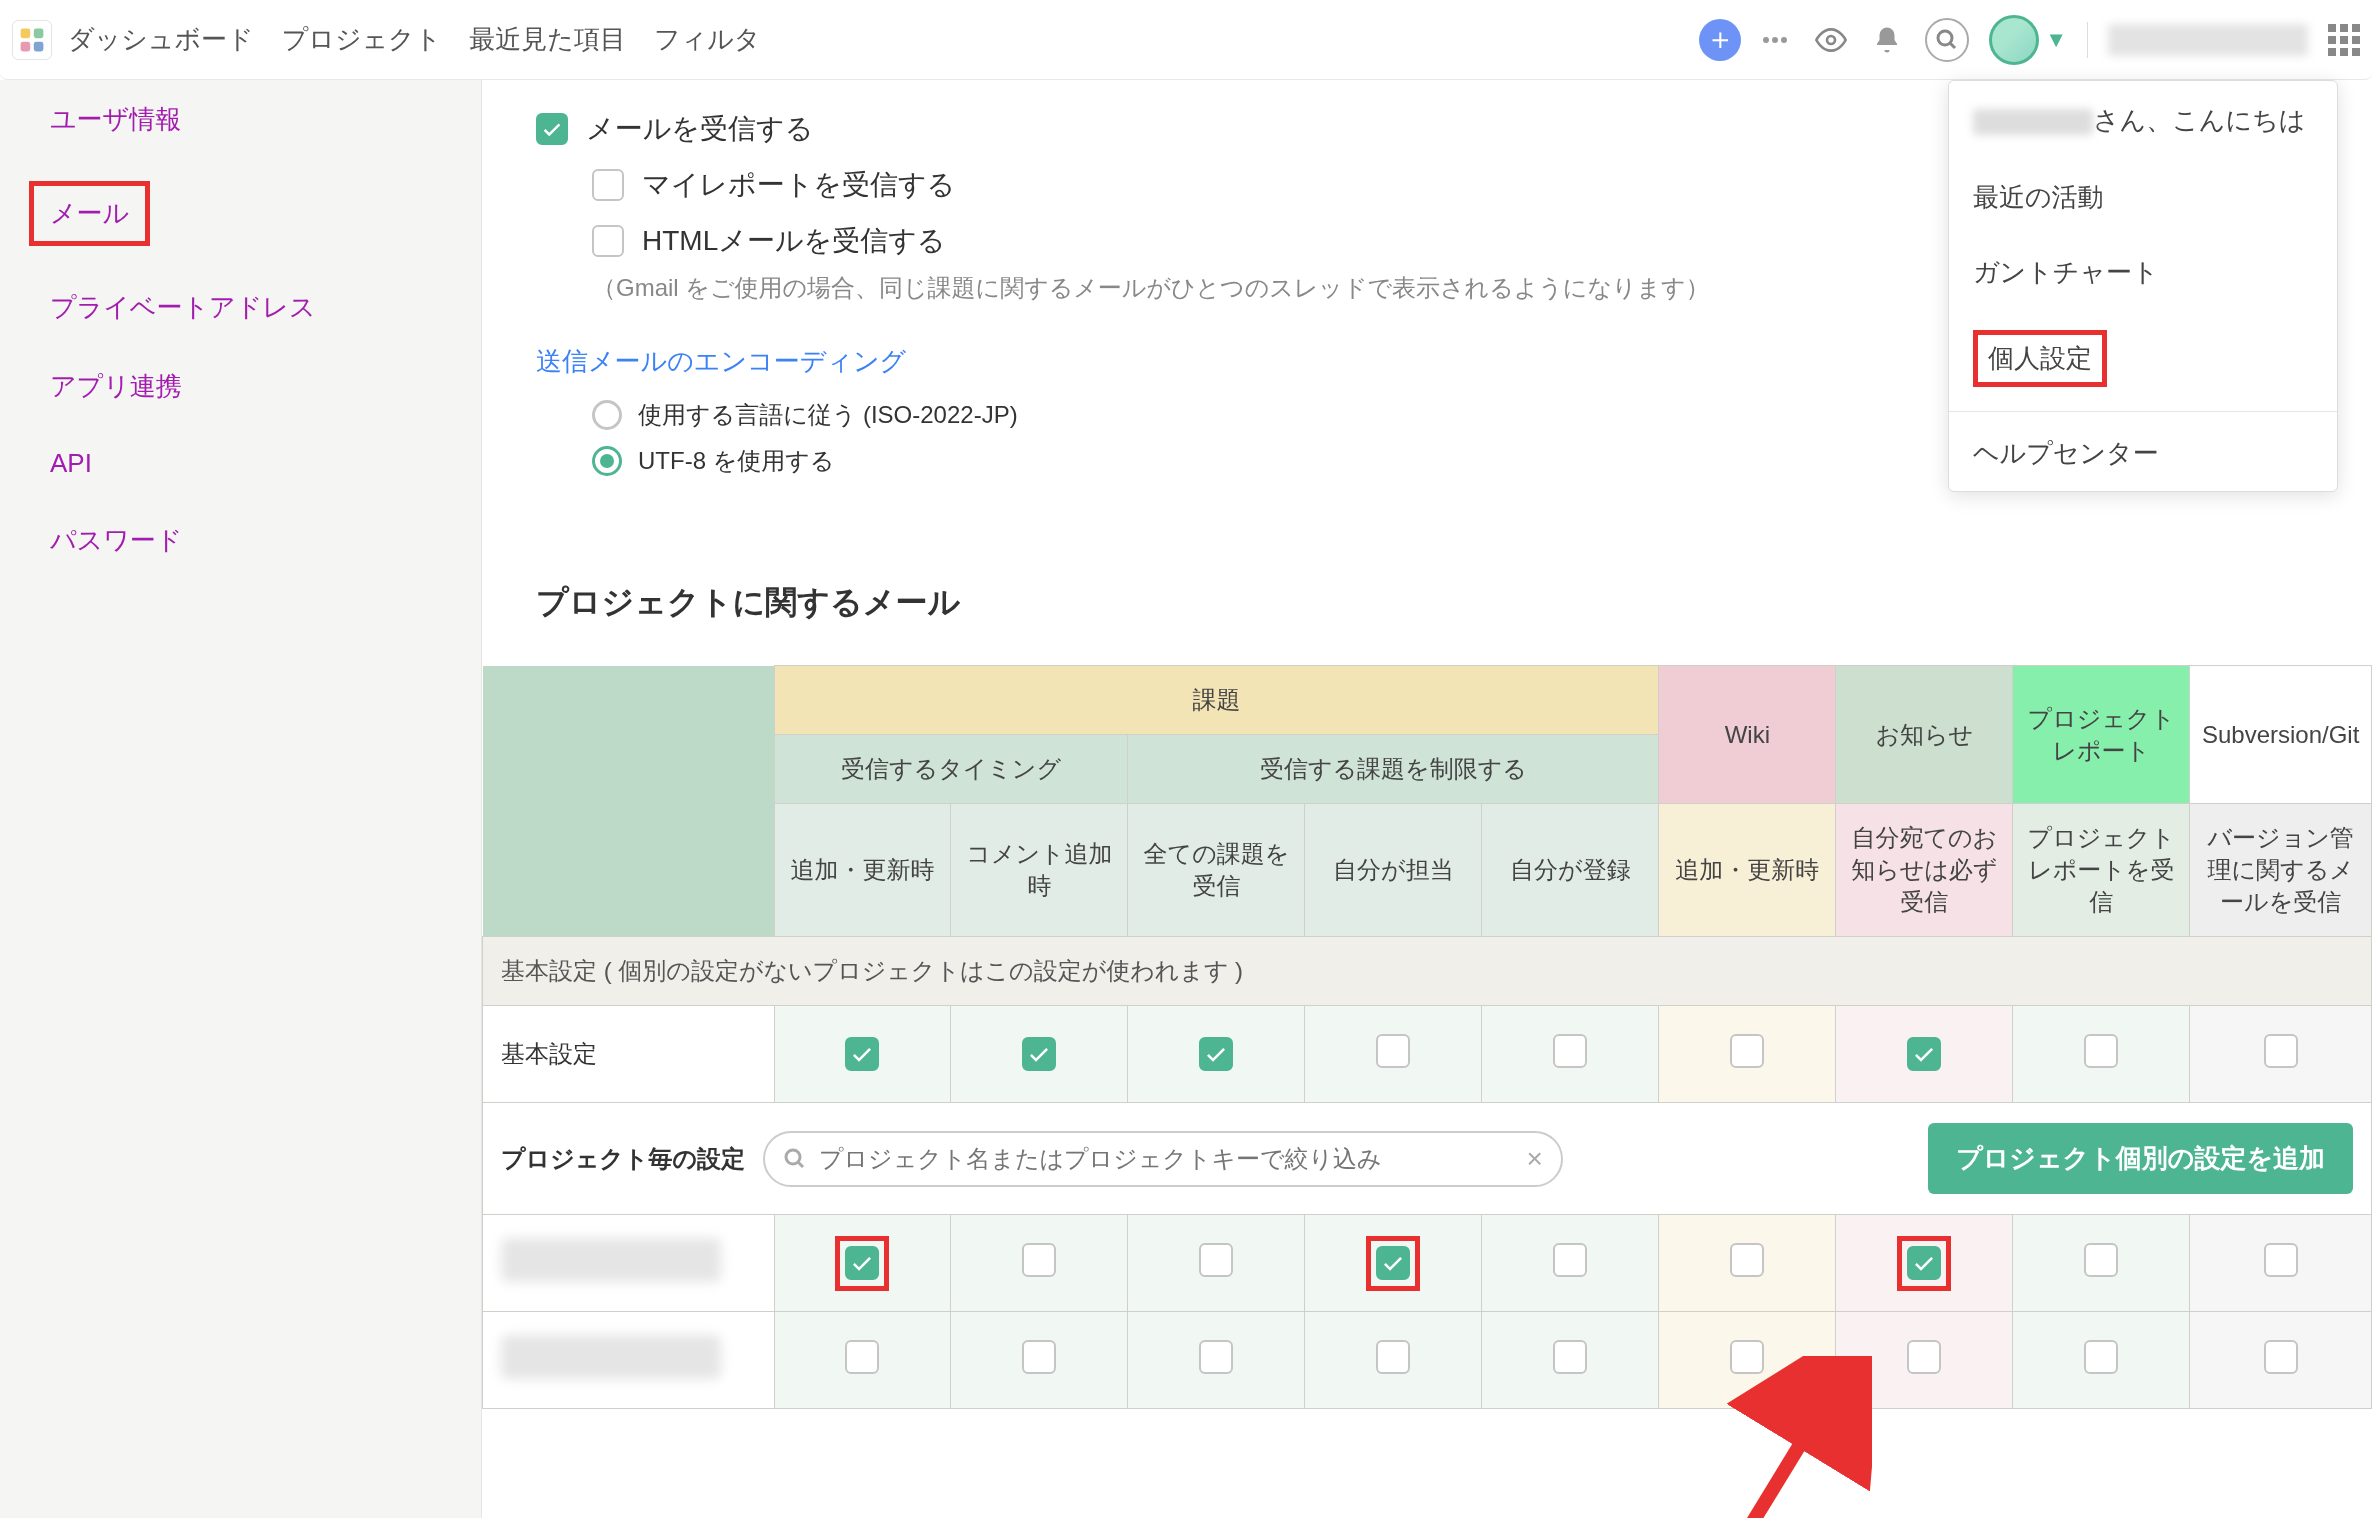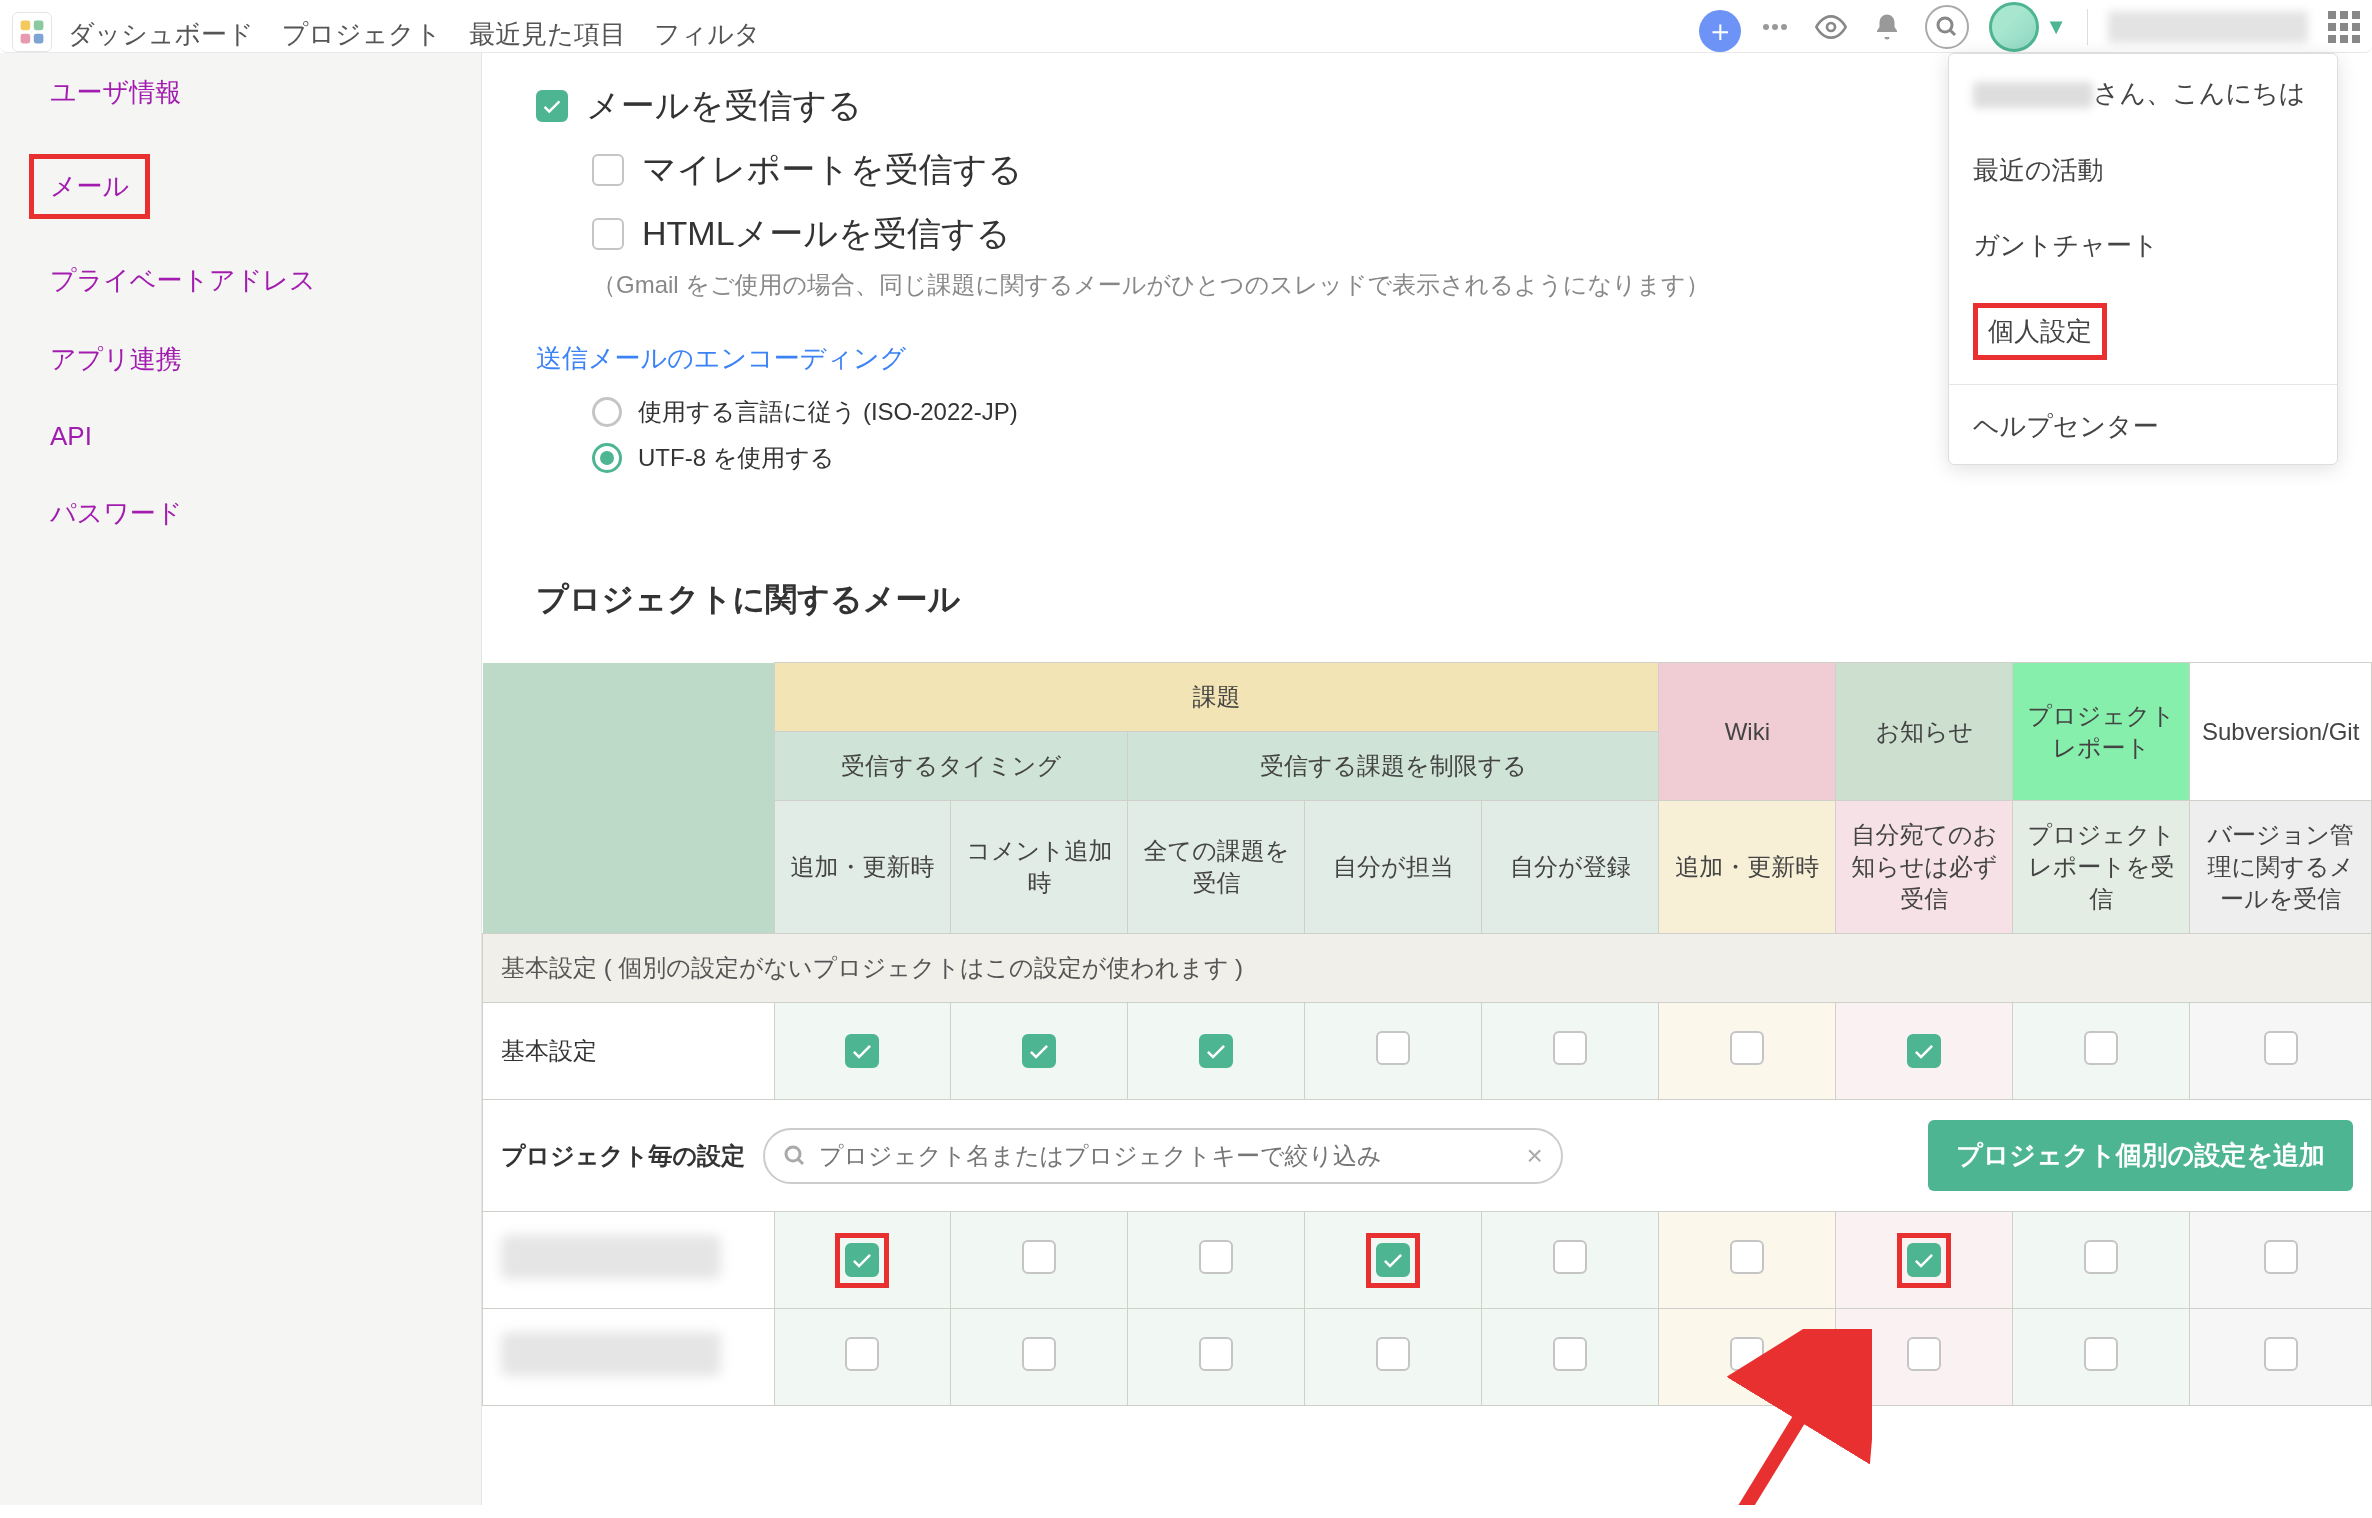--- a/index.html
+++ b/index.html
@@ -5,23 +5,23 @@
     * { margin: 0; padding: 0; box-sizing: border-box; }
     body {
       font-family: -apple-system, BlinkMacSystemFont, "Hiragino Kaku Gothic ProN", "Hiragino Sans", Meiryo, sans-serif;
       font-size: 24px;
       color: #333;
       background: #fff;
     }
 
     
     .header {
-      height: 53px;
+      height: 80px;
       display: flex;
-      align-items: flex-end;
+      align-items: center;
       padding: 0 12px;
       border-bottom: 1px solid #e8e8e8;
       gap: 16px;
       border-radius: 7px;
     }
     .logo {
       width: 40px; height: 40px;
       border-radius: 6px;
       background: #fff;
       border: 1px solid #e5e5e5;
@@ -122,21 +122,21 @@
       width: 32px; height: 32px; border-radius: 6px;
       border: 2px solid #c5c5c5; background: #fff;
       display: flex; align-items: center; justify-content: center;
       cursor: pointer;
     }
     .checkbox.checked {
       background: #4db592;
       border-color: #4db592;
     }
     .checkbox.checked svg { fill: #fff; width: 22px; height: 22px; }
-    .checkbox-label { color: #333; font-size: 34px; }
+    .checkbox-label { color: #333; font-size: 28px; }
     .hint { color: #888; font-size: 24px; margin-left: 56px; margin-top: -6px; margin-bottom: 30px; }
 
     .section-h { font-size: 26px; color: #3b82f6; margin: 40px 0 20px 54px; font-weight: normal; }
 
     .radio-row {
       display: flex; align-items: center; gap: 16px; margin-left: 56px; margin-bottom: 14px;
     }
     .radio {
       width: 30px; height: 30px; border-radius: 50%; border: 3px solid #c5c5c5;
       display: flex; align-items: center; justify-content: center; cursor: pointer;

